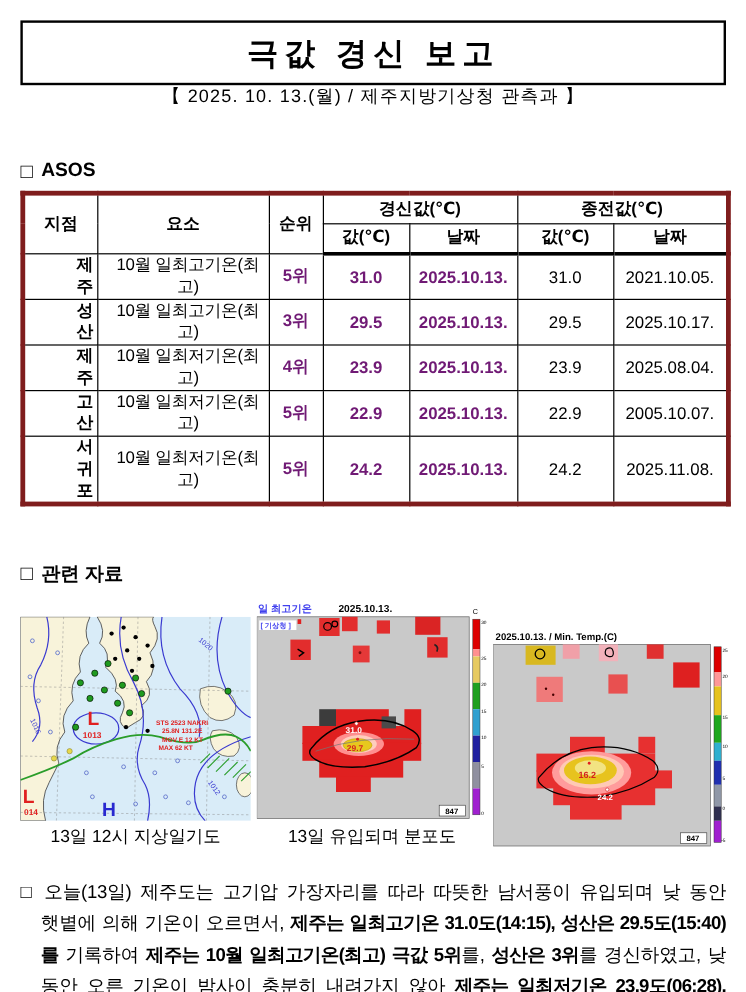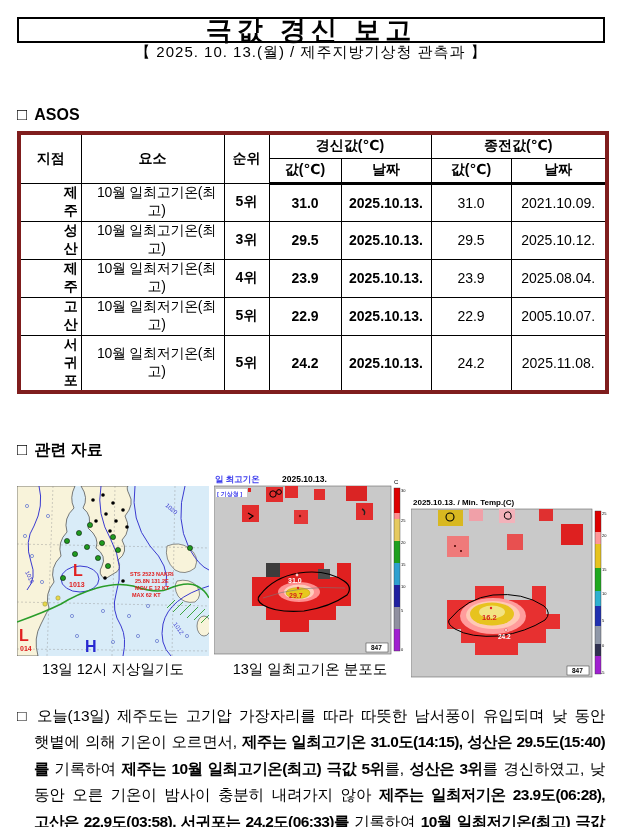--- a/index.html
+++ b/index.html
@@ -5,21 +5,21 @@
   * { margin: 0; padding: 0; box-sizing: border-box; }
   html, body { width: 622px; height: 827px; background: #ffffff; overflow: hidden; }
   body {
     font-family: "Liberation Sans", "DejaVu Sans", sans-serif;
     color: #000;
     padding: 17px;
   }
   
   .title-box {
     border: 2px solid #000;
-    height: 26px;
+    height: 54px;
     display: flex; align-items: center; justify-content: center;
   }
   .title-box h1 {
     font-size: 26px; font-weight: 700; letter-spacing: 5px;
   }
   .subtitle {
     text-align: center;
     font-size: 15px;
     letter-spacing: 1px;
   }
@@ -43,21 +43,21 @@
     border: 1px solid #000;
     text-align: center;
     vertical-align: middle;
     font-size: 14px;
   }
   table.asos thead tr:last-child th { border-bottom: 3px solid #000; }
   table.asos th { font-weight: 700; height: 25px; }
   table.asos td { height: 38px; }
   td.cell-station { font-weight: 700; padding-left: 40px; }
   td.cell-element { text-align: left; padding-left: 8px; font-size: 13.5px; letter-spacing: -0.3px; }
-  td.red { color: #000000; font-weight: 700; }
+  td.red { color: #701a75; font-weight: 700; }
   
   .figures-row {
     margin-top: 12px;
     display: flex;
     align-items: flex-end;
     gap: 5px;
     width: 588px;
   }
   .figure { display: flex; flex-direction: column; align-items: center; }
   .figure .caption {
@@ -120,30 +120,30 @@
     </tr>
   </thead>
   <tbody>
       <tr>
         <td class="cell-station">제주</td>
         <td class="cell-element">10월 일최고기온(최고)</td>
         <td class="red">5위</td>
         <td class="red">31.0</td>
         <td class="red">2025.10.13.</td>
         <td>31.0</td>
-        <td>2021.10.09.</td>
+        <td>2021.10.05.</td>
       </tr>
       <tr>
         <td class="cell-station">성산</td>
         <td class="cell-element">10월 일최고기온(최고)</td>
         <td class="red">3위</td>
         <td class="red">29.5</td>
         <td class="red">2025.10.13.</td>
         <td>29.5</td>
-        <td>2025.10.12.</td>
+        <td>2025.10.17.</td>
       </tr>
       <tr>
         <td class="cell-station">제주</td>
         <td class="cell-element">10월 일최저기온(최고)</td>
         <td class="red">4위</td>
         <td class="red">23.9</td>
         <td class="red">2025.10.13.</td>
         <td>23.9</td>
         <td>2025.08.04.</td>
       </tr>
@@ -349,21 +349,21 @@
           <text x="187" y="71">20</text>
           <text x="187" y="93">15</text>
           <text x="187" y="115">10</text>
           <text x="187" y="139">5</text>
           <text x="187" y="178">0</text>
         </g>
       </g>
       <rect x="152" y="170" width="22" height="9" fill="#fff" stroke="#333" stroke-width="0.5"></rect>
       <text x="157" y="177" fill="#000" font-size="6.5" font-weight="bold">847</text>
     </svg>
-    <div class="caption">13일 일최고기온 분포도</div>
+    <div class="caption">13일 유입되며 분포도</div>
   </div>
 
   <div class="figure">
     <svg width="197" height="183" viewBox="0 0 197 183">
       <rect width="197" height="183" fill="#ffffff"></rect>
       <text x="2" y="9" fill="#000" font-size="8" font-weight="bold">2025.10.13. / Min. Temp.(C)</text>
       <rect x="0" y="13" width="181" height="168" fill="#c9c9c9" stroke="#666" stroke-width="0.6"></rect>
 
       <g>
         <rect x="27" y="14" width="25" height="16" fill="#d8b820"></rect>

